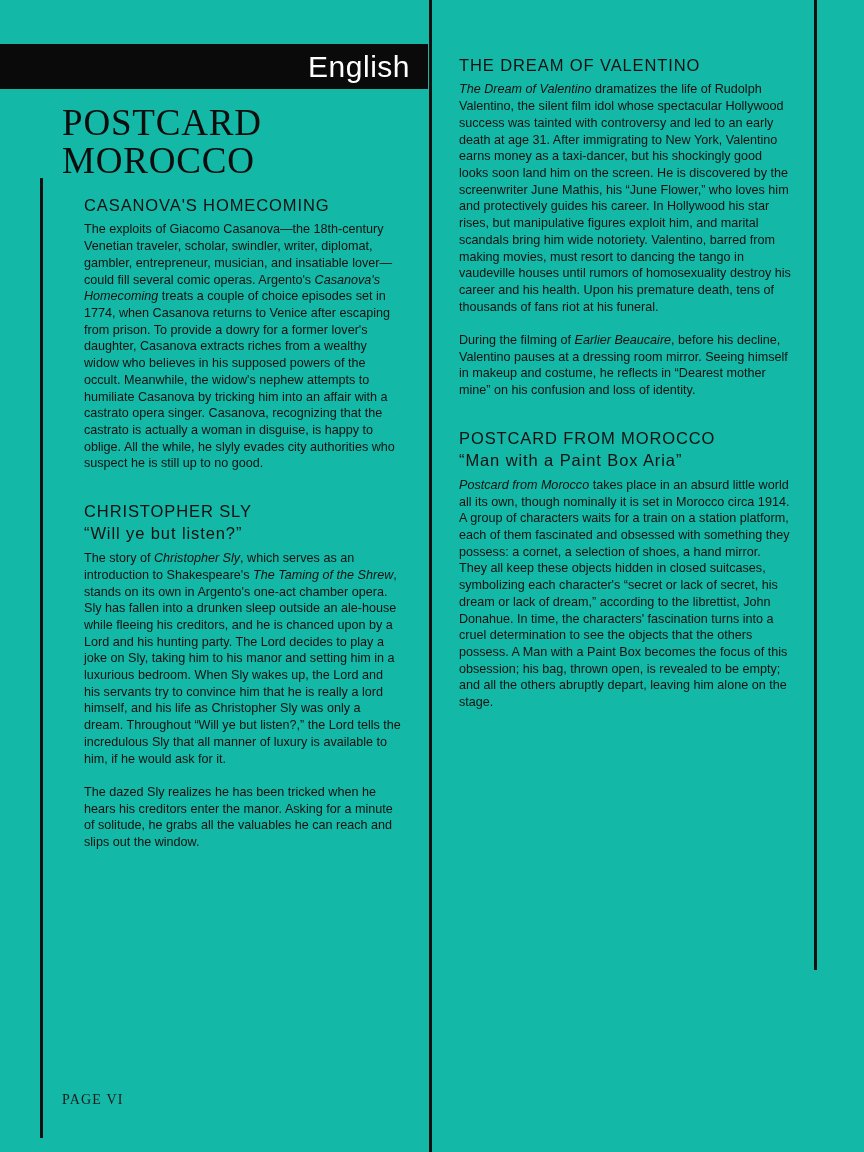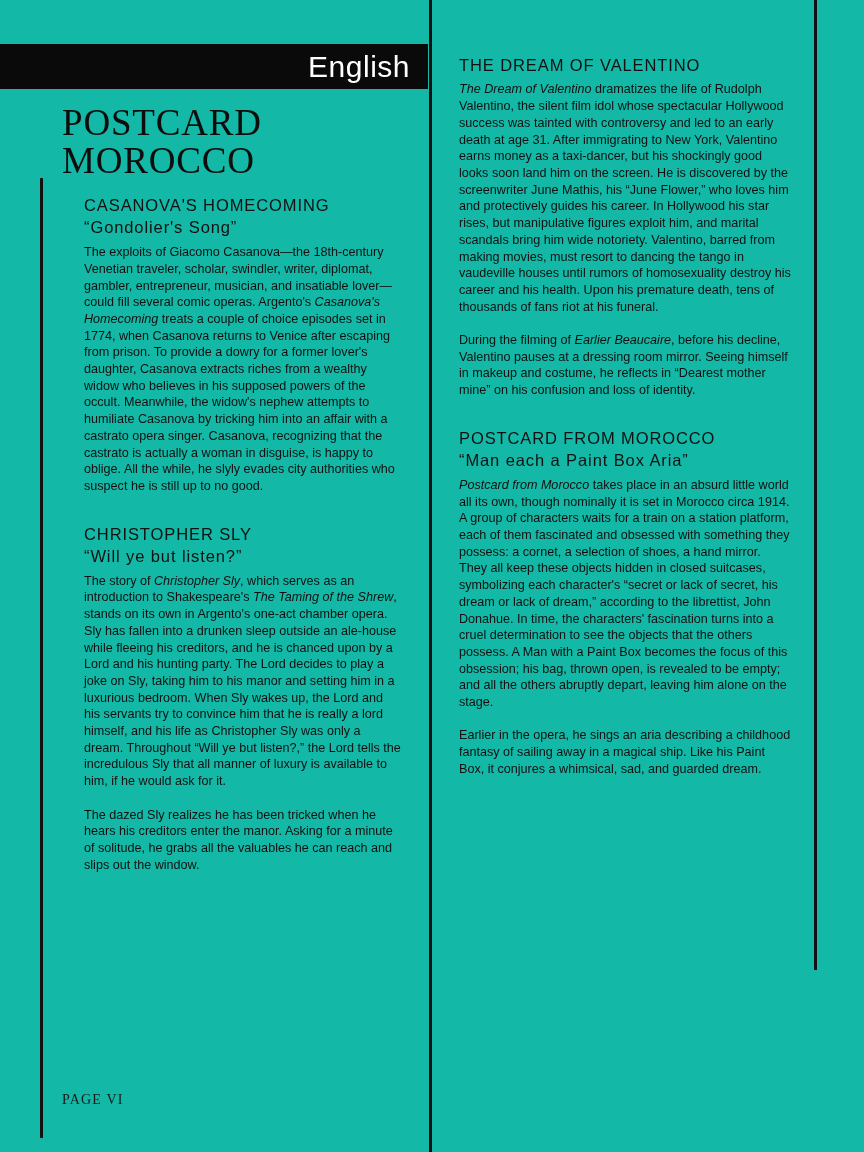--- a/index.html
+++ b/index.html
@@ -163,39 +163,37 @@
   </div>
 
   <div id="composer-title">
     <span class="line">POSTCARD</span>
     <span class="line">MOROCCO</span>
   </div>
 
   <div class="column" id="col-left">
       <section class="work">
         <h2 class="work-title">CASANOVA'S HOMECOMING</h2>
-        <h3 class="work-aria">“Gondolier's Song”</h3>
         <p class="body-text work-intro">The exploits of Giacomo Casanova—the 18th-century Venetian traveler, scholar, swindler, writer, diplomat, gambler, entrepreneur, musician, and insatiable lover—could fill several comic operas. Argento's <i>Casanova's Homecoming</i> treats a couple of choice episodes set in 1774, when Casanova returns to Venice after escaping from prison. To provide a dowry for a former lover's daughter, Casanova extracts riches from a wealthy widow who believes in his supposed powers of the occult. Meanwhile, the widow's nephew attempts to humiliate Casanova by tricking him into an affair with a castrato opera singer. Casanova, recognizing that the castrato is actually a woman in disguise, is happy to oblige. All the while, he slyly evades city authorities who suspect he is still up to no good.</p>
       </section>
       <section class="work">
         <h2 class="work-title">CHRISTOPHER SLY</h2>
         <h3 class="work-aria">“Will ye but listen?”</h3>
         <p class="body-text work-intro">The story of <i>Christopher Sly</i>, which serves as an introduction to Shakespeare's <i>The Taming of the Shrew</i>, stands on its own in Argento's one-act chamber opera. Sly has fallen into a drunken sleep outside an ale-house while fleeing his creditors, and he is chanced upon by a Lord and his hunting party. The Lord decides to play a joke on Sly, taking him to his manor and setting him in a luxurious bedroom. When Sly wakes up, the Lord and his servants try to convince him that he is really a lord himself, and his life as Christopher Sly was only a dream. Throughout “Will ye but listen?,” the Lord tells the incredulous Sly that all manner of luxury is available to him, if he would ask for it.</p>
         <p class="body-text">The dazed Sly realizes he has been tricked when he hears his creditors enter the manor. Asking for a minute of solitude, he grabs all the valuables he can reach and slips out the window.</p>
       </section>
     </div>
   <div class="column" id="col-right">
       <section class="work">
         <h2 class="work-title">THE DREAM OF VALENTINO</h2>
         <p class="body-text work-intro"><i>The Dream of Valentino</i> dramatizes the life of Rudolph Valentino, the silent film idol whose spectacular Hollywood success was tainted with controversy and led to an early death at age 31. After immigrating to New York, Valentino earns money as a taxi-dancer, but his shockingly good looks soon land him on the screen. He is discovered by the screenwriter June Mathis, his “June Flower,” who loves him and protectively guides his career. In Hollywood his star rises, but manipulative figures exploit him, and marital scandals bring him wide notoriety. Valentino, barred from making movies, must resort to dancing the tango in vaudeville houses until rumors of homosexuality destroy his career and his health. Upon his premature death, tens of thousands of fans riot at his funeral.</p>
         <p class="body-text">During the filming of <i>Earlier Beaucaire</i>, before his decline, Valentino pauses at a dressing room mirror. Seeing himself in makeup and costume, he reflects in “Dearest mother mine” on his confusion and loss of identity.</p>
       </section>
       <section class="work">
         <h2 class="work-title">POSTCARD FROM MOROCCO</h2>
-        <h3 class="work-aria">“Man each a Paint Box Aria”</h3>
+        <h3 class="work-aria">“Man with a Paint Box Aria”</h3>
         <p class="body-text work-intro"><i>Postcard from Morocco</i> takes place in an absurd little world all its own, though nominally it is set in Morocco circa 1914. A group of characters waits for a train on a station platform, each of them fascinated and obsessed with something they possess: a cornet, a selection of shoes, a hand mirror. They all keep these objects hidden in closed suitcases, symbolizing each character's “secret or lack of secret, his dream or lack of dream,” according to the librettist, John Donahue. In time, the characters' fascination turns into a cruel determination to see the objects that the others possess. A Man with a Paint Box becomes the focus of this obsession; his bag, thrown open, is revealed to be empty; and all the others abruptly depart, leaving him alone on the stage.</p>
-        <p class="body-text">Earlier in the opera, he sings an aria describing a childhood fantasy of sailing away in a magical ship. Like his Paint Box, it conjures a whimsical, sad, and guarded dream.</p>
       </section>
     </div>
 
   <div id="page-number">PAGE VI</div>
 
 </div>
 
 </body></html>

